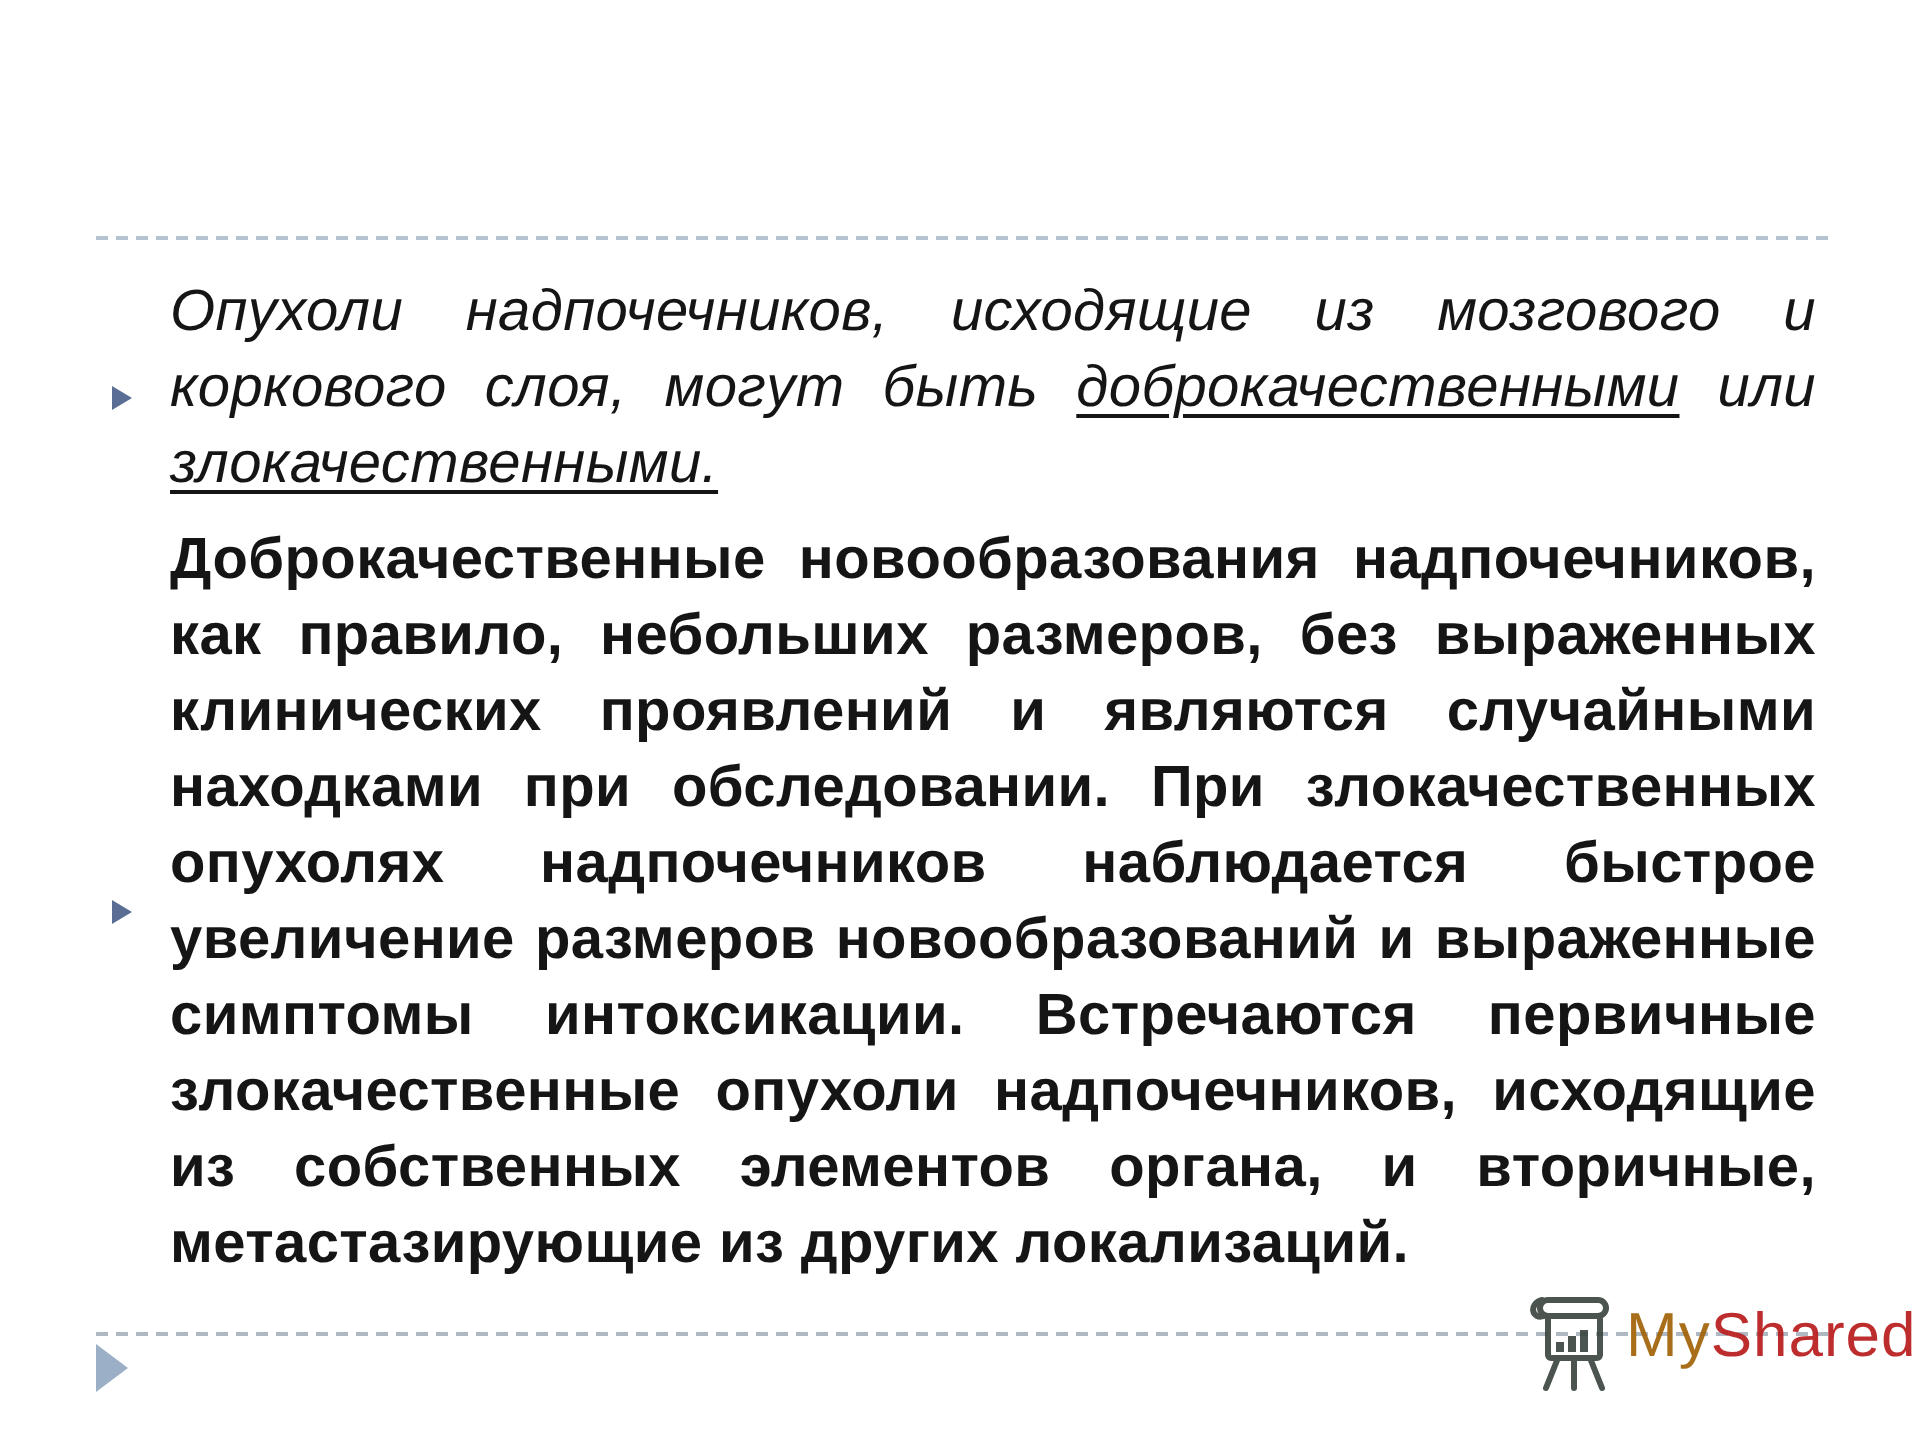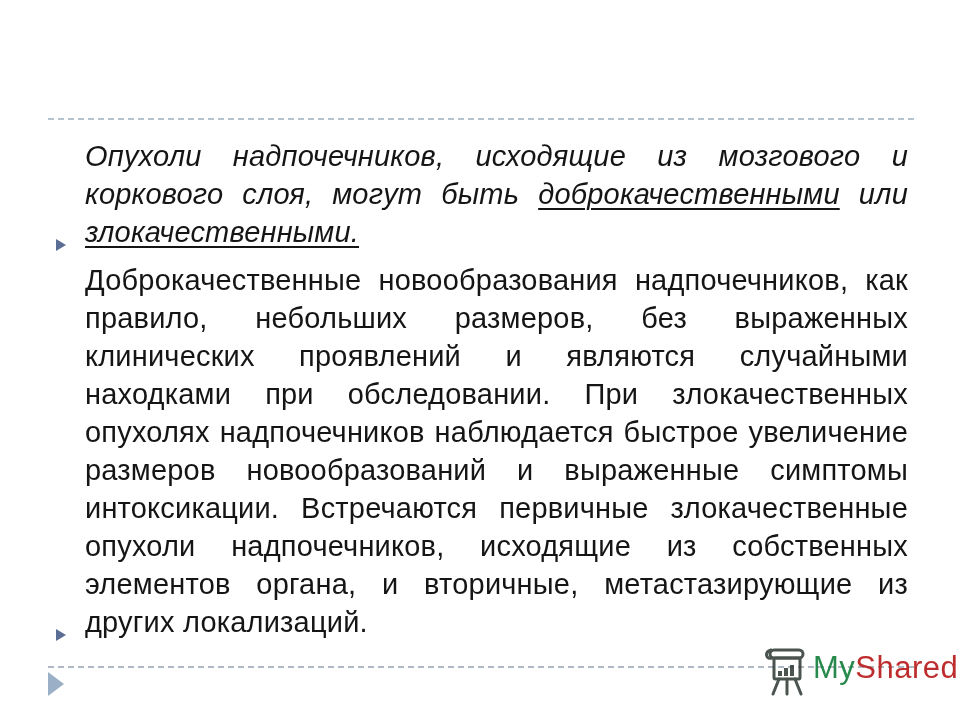--- a/index.html
+++ b/index.html
@@ -29,23 +29,23 @@
 
   
   .content {
     position: absolute;
     left: 56px;
     right: 52px;
     top: 137px;
   }
   .list-item {
     display: flex;
-    align-items: flex-end;
+    align-items: center;
   }
-  .list-item + .list-item { margin-top: 10px; }
+  .list-item + .list-item { margin-top: 10px; font-weight: bold; }
 
   .bullet-cell {
     flex: 0 0 29px;
     padding-top: 10px;
   }
   .tri-bullet {
     display: block;
     width: 0;
     height: 0;
     border-left: 10px solid #5a6d94;
@@ -92,21 +92,21 @@
     opacity: 0.92;
   }
   .wm-icon { display: block; }
   .wm-text {
     font-size: 31px;
     line-height: 31px;
     letter-spacing: 0.5px;
     white-space: nowrap;
     transform: translateY(-4px);
   }
-  .wm-my     { color: #15803d; }
+  .wm-my     { color: #a16207; }
   .wm-shared { color: #b91c1c; }
 </style>
 </head>
 <body>
 
 <div class="slide">
 
   <div class="divider top"></div>
 
   <div class="content">

